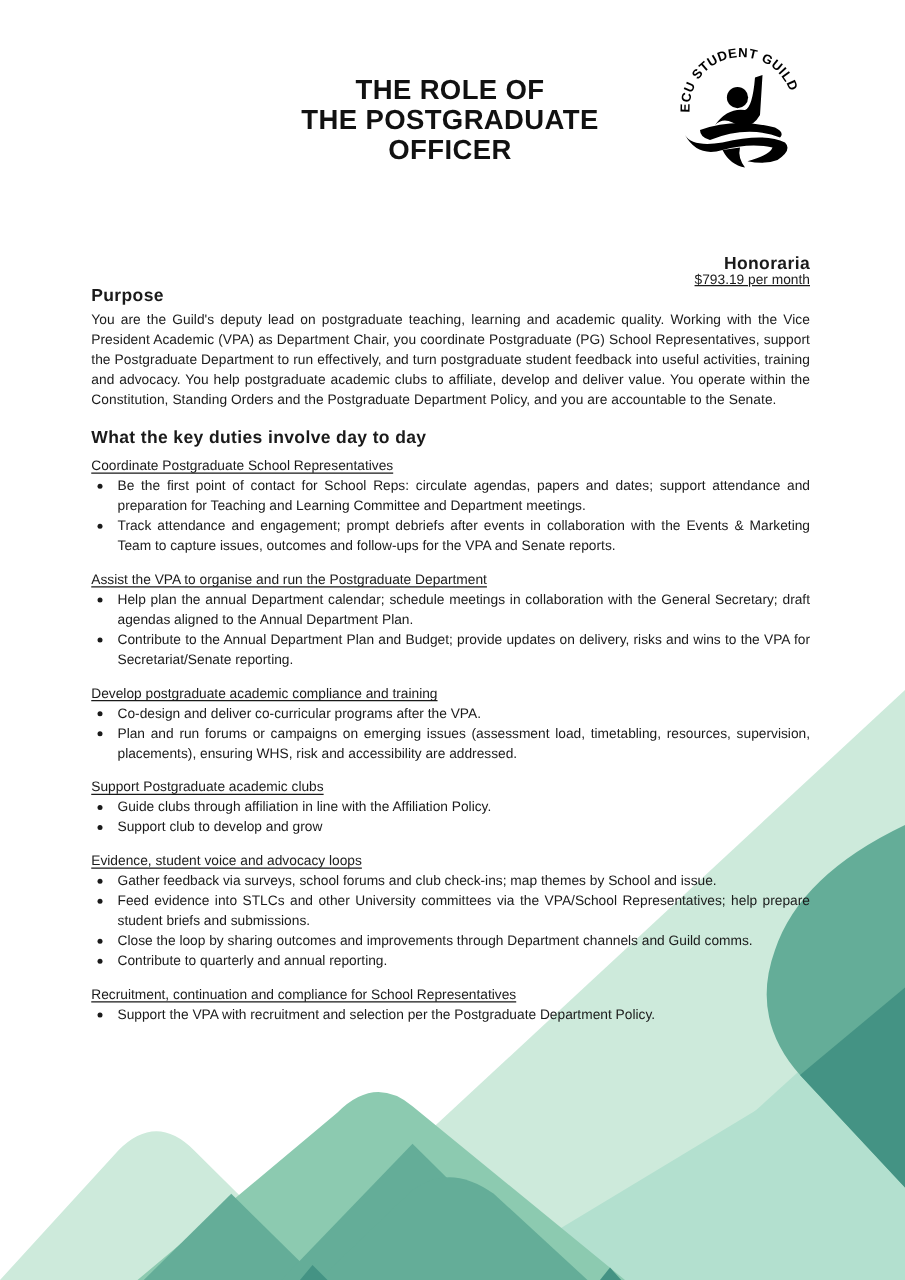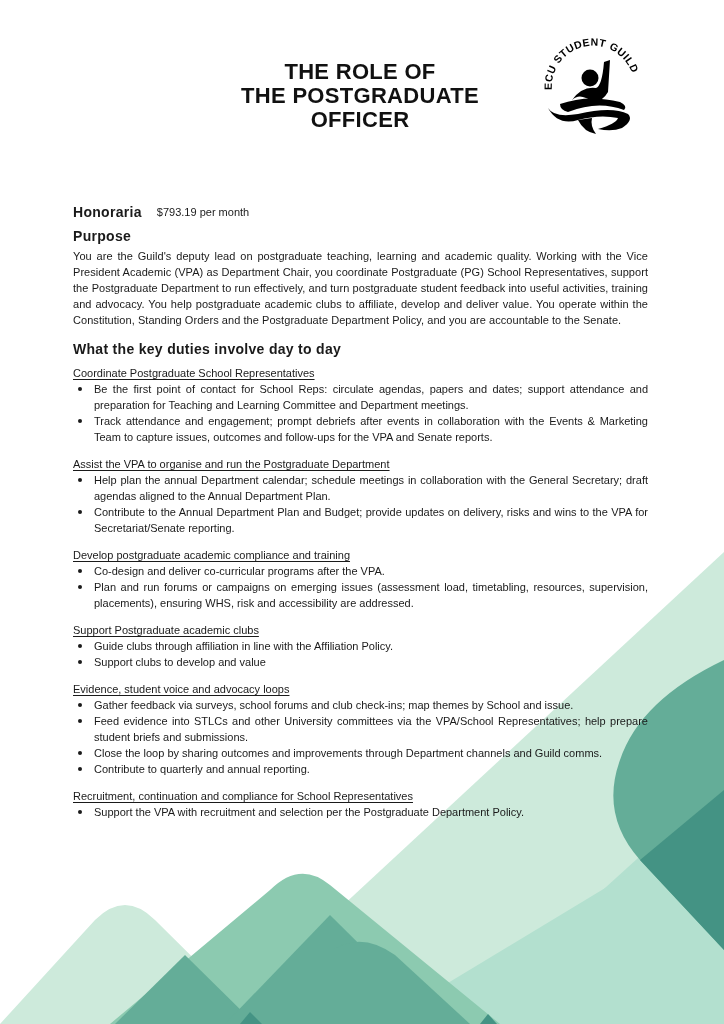--- a/index.html
+++ b/index.html
@@ -15,23 +15,23 @@
     position: absolute; left: 220px; top: 60px; width: 280px;
     text-align: center; font-weight: 900; font-size: 22px; line-height: 24px;
     letter-spacing: 0.3px; color: #111;
   }
   .title div { white-space: nowrap; }
 
   .logo { position: absolute; left: 538px; top: 34px; width: 108px; height: 108px; }
 
   .content { position: absolute; left: 73px; top: 202px; width: 575px; }
 
-  .honoraria-row { display: flex; align-items: center; height: 20px; }
+  .honoraria-row { display: flex; align-items: flex-end; height: 20px; flex-direction: column; }
   .honoraria-label { font-weight: 900; font-size: 14px; letter-spacing: 0.3px; }
-  .honoraria-value { font-size: 11px; margin-left: 15px; }
+  .honoraria-value { font-size: 11px; margin-left: 15px; text-decoration: underline; }
 
   h2.section { margin: 5px 0 3px 0; font-weight: 900; font-size: 14px; letter-spacing: 0.3px; line-height: 18px; }
   h2.duties { margin: 12px 0 8px 0; font-size: 14px; }
 
   p.purpose {
     margin: 0; font-size: 11px; line-height: 16.1px; text-align: justify;
     letter-spacing: 0.05px;
   }
 
   .group { margin-bottom: 12px; }
@@ -129,21 +129,21 @@
       <ul class="bullets">
         <li>Co-design and deliver co-curricular programs after the VPA.</li>
         <li>Plan and run forums or campaigns on emerging issues (assessment load, timetabling, resources, supervision, placements), ensuring WHS, risk and accessibility are addressed.</li>
       </ul>
     </div>
 
     <div class="group">
       <p class="group-title">Support Postgraduate academic clubs</p>
       <ul class="bullets">
         <li>Guide clubs through affiliation in line with the Affiliation Policy.</li>
-        <li>Support clubs to develop and value</li>
+        <li>Support club to develop and grow</li>
       </ul>
     </div>
 
     <div class="group">
       <p class="group-title">Evidence, student voice and advocacy loops</p>
       <ul class="bullets">
         <li>Gather feedback via surveys, school forums and club check-ins; map themes by School and issue.</li>
         <li>Feed evidence into STLCs and other University committees via the VPA/School Representatives; help prepare student briefs and submissions.</li>
         <li>Close the loop by sharing outcomes and improvements through Department channels and Guild comms.</li>
         <li>Contribute to quarterly and annual reporting.</li>

